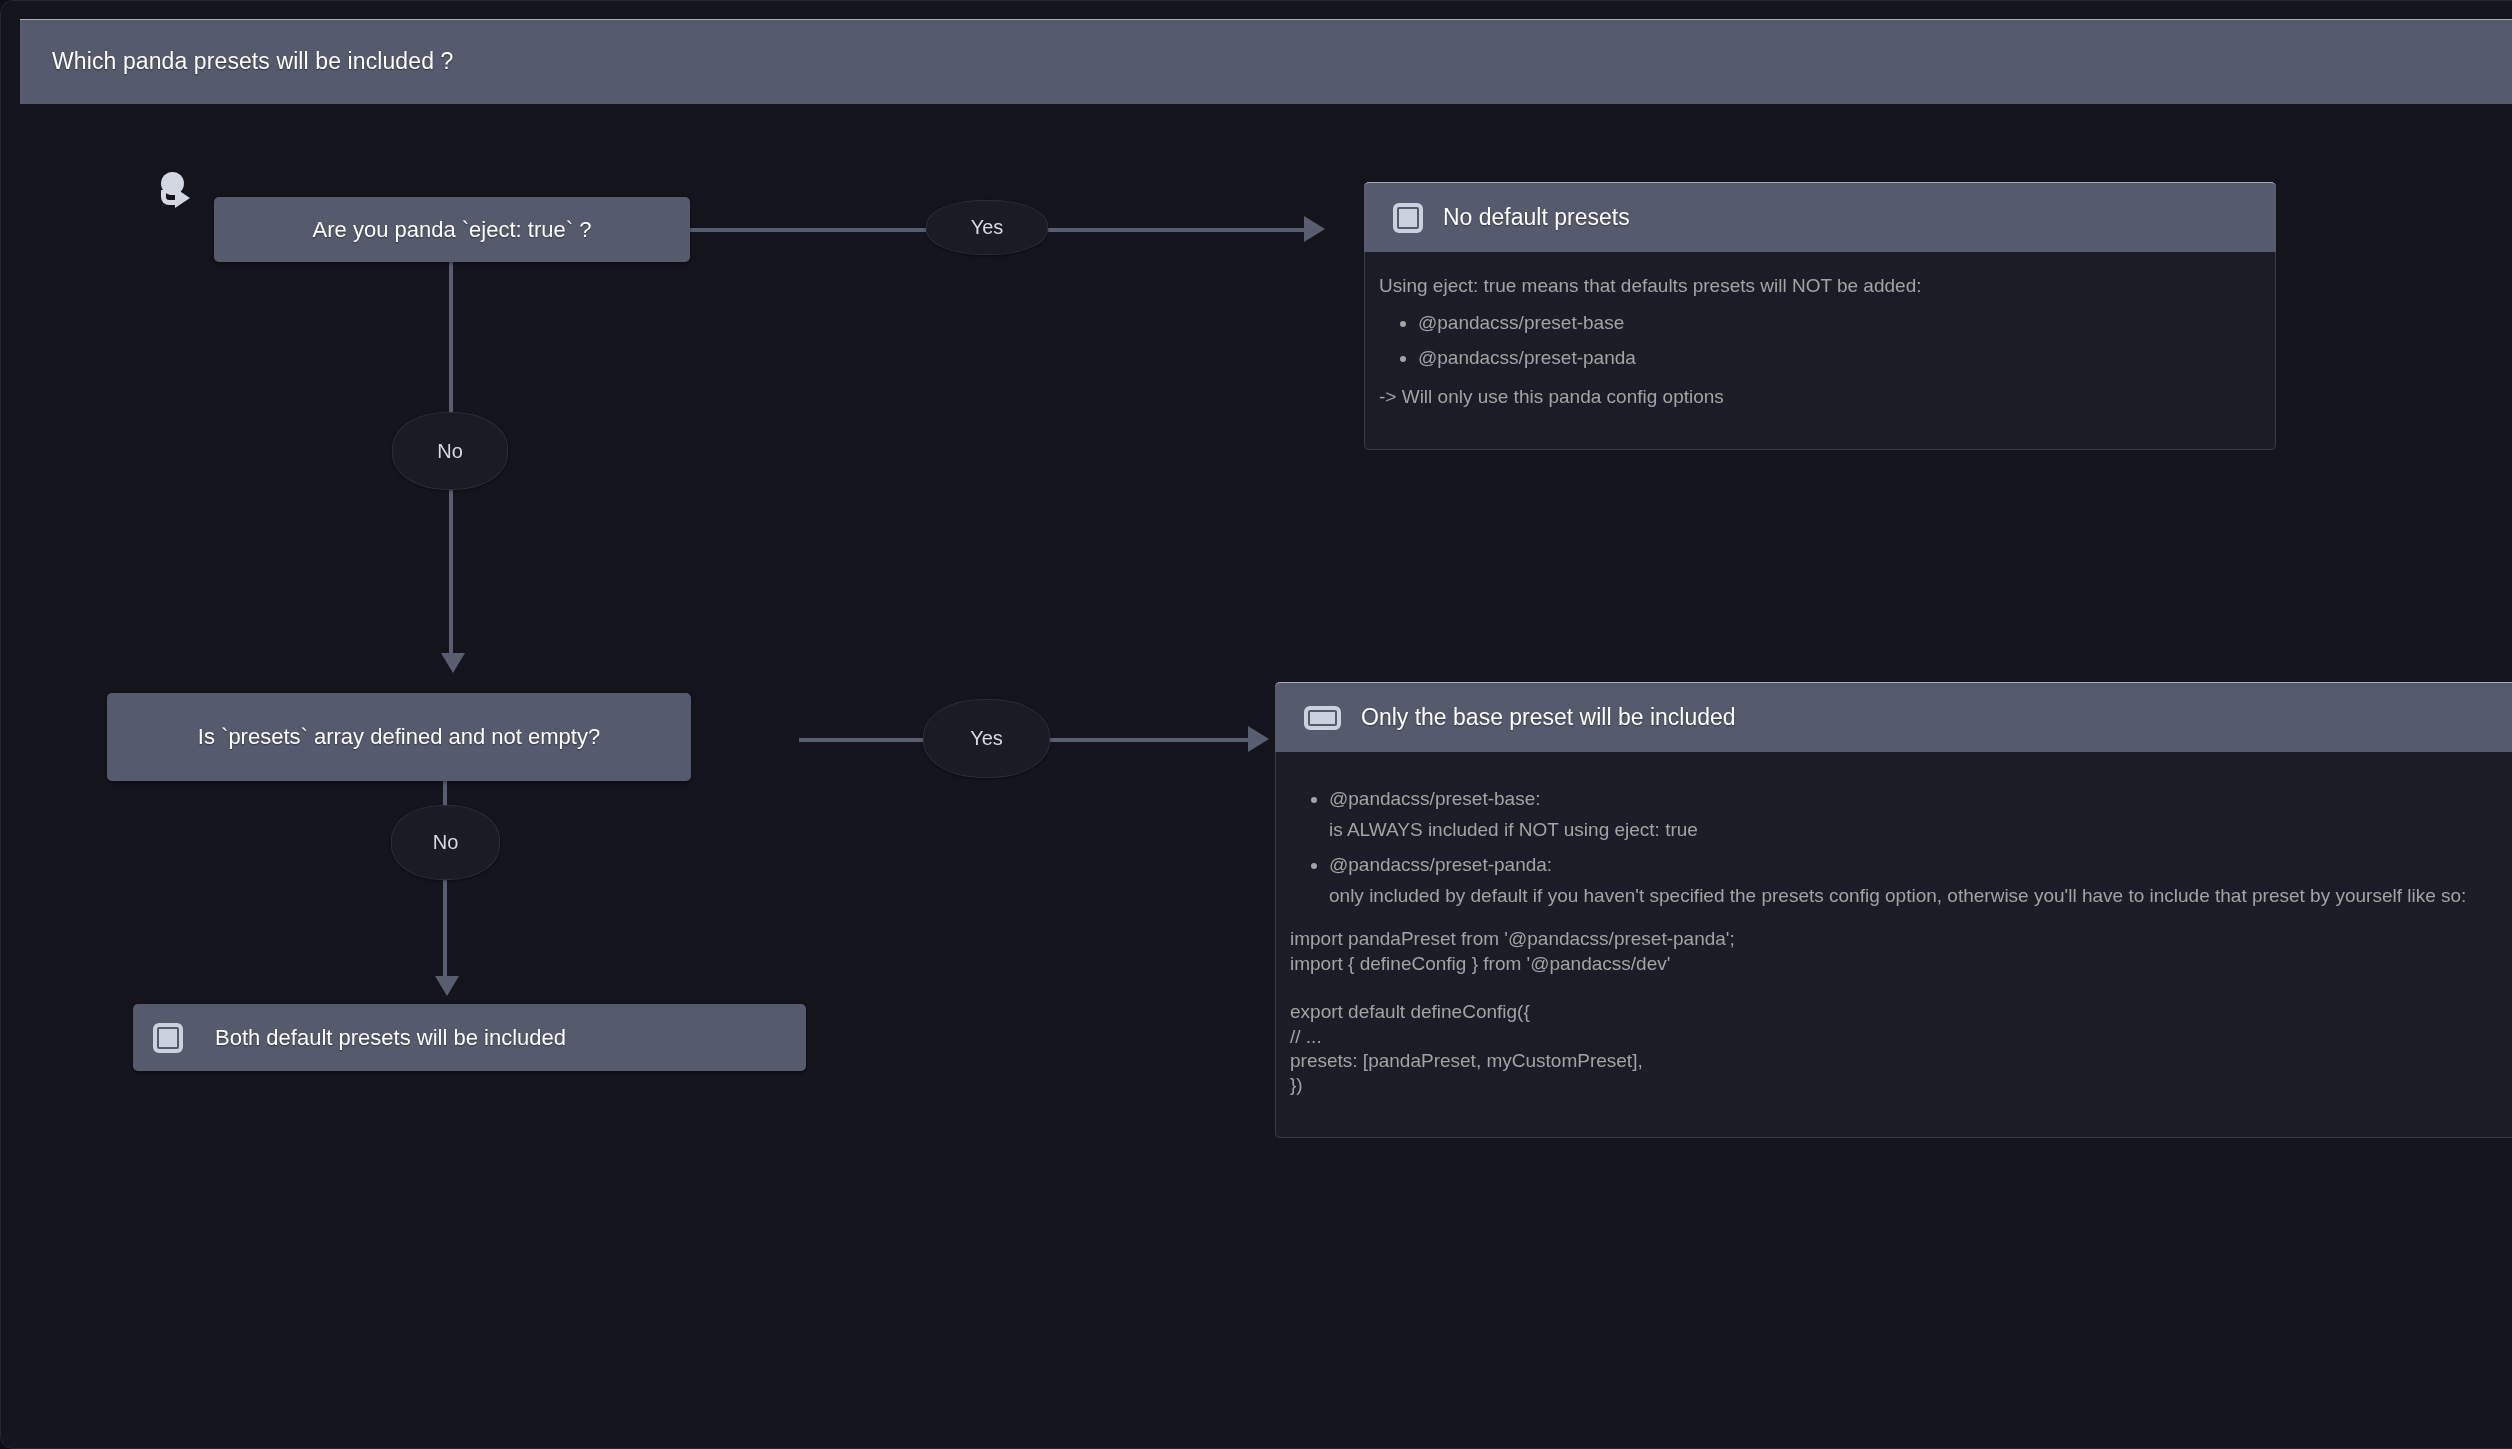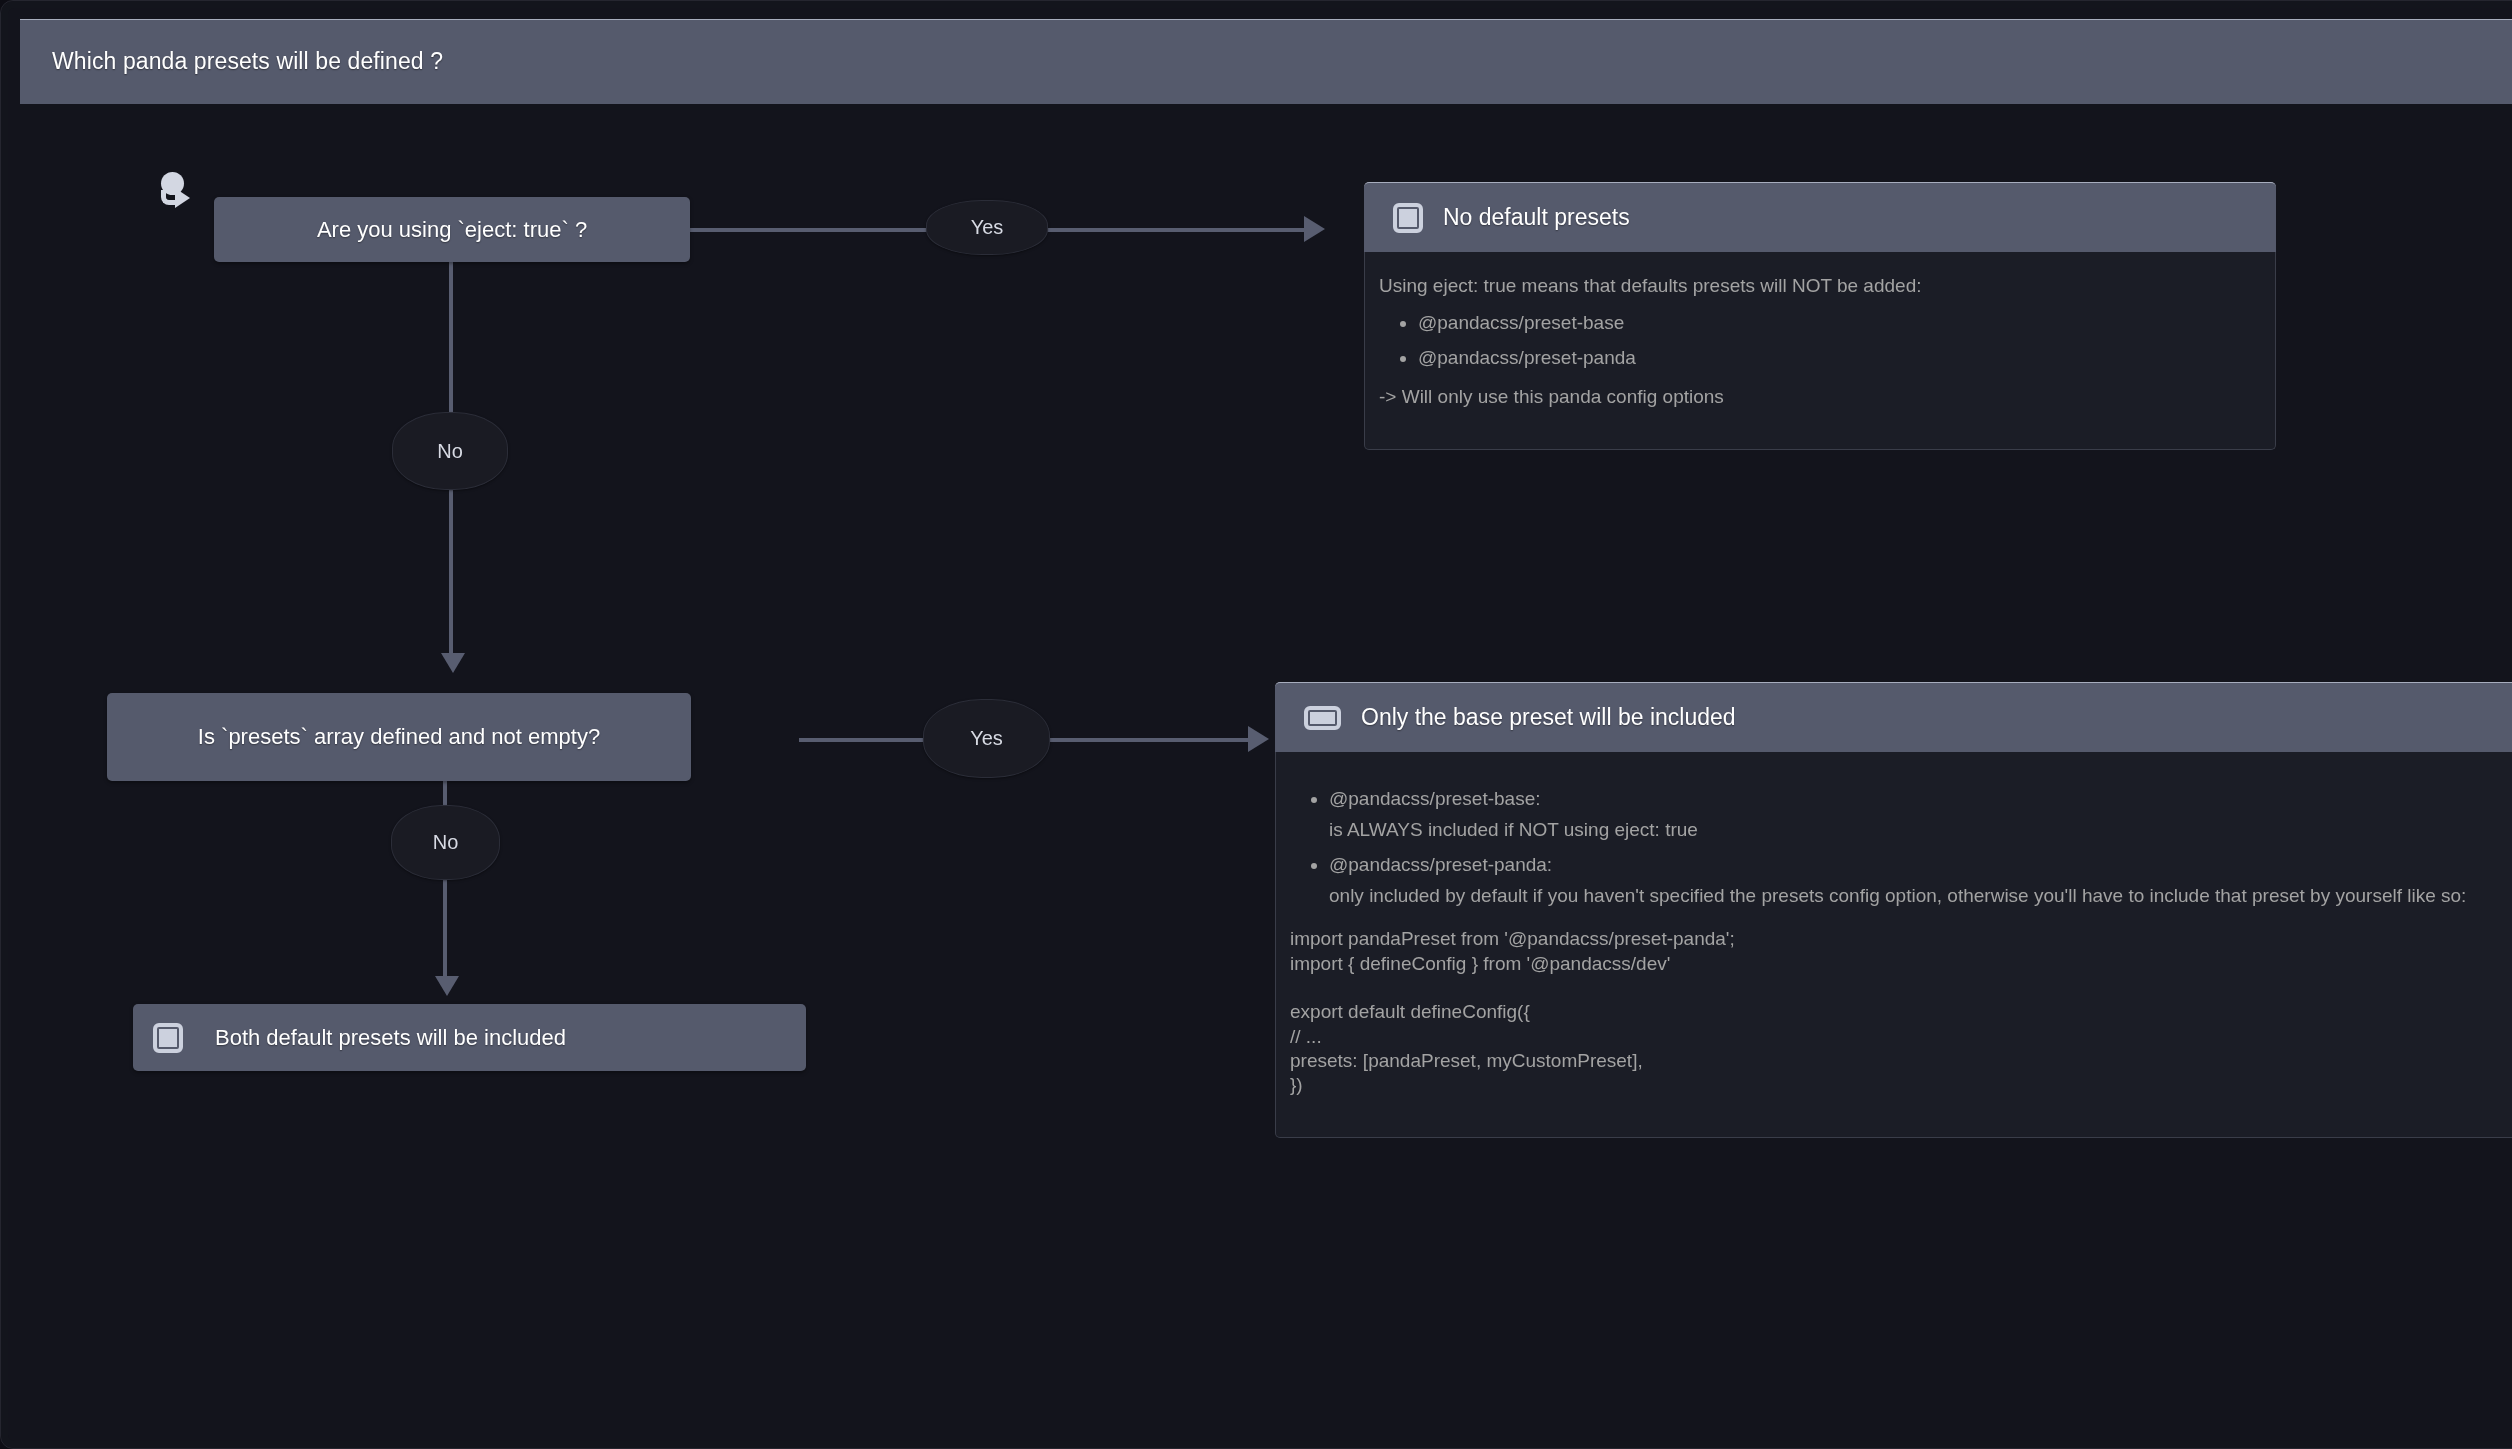--- a/index.html
+++ b/index.html
@@ -198,21 +198,21 @@
   #callout-nodefaults { left: 1363px; top: 181px; width: 912px; }
   #callout-base       { left: 1274px; top: 681px; width: 1402px; }
   #callout-base .callout-body { padding-bottom: 40px; }
 </style>
 </head>
 <body>
 
 <div id="canvas">
 
   <div id="title-bar">
-    <span class="title-text">Which panda presets will be defined ?</span>
+    <span class="title-text">Which panda presets will be included ?</span>
   </div>
 
   <div id="start-marker">
     <span class="dot"></span>
     <span class="hook"></span>
     <span class="tip"></span>
   </div>
 
   <div class="edge-line edge-h" style="left:689px; top:227px; width:614px;"></div>
   <div class="arrow-right" style="left:1303px; top:215px;"></div>
@@ -236,21 +236,21 @@
 
   <div class="edge-label" style="left:922px; top:698px; width:127px; height:79px;">
     <span>Yes</span>
   </div>
 
   <div class="edge-label" style="left:390px; top:804px; width:109px; height:75px;">
     <span>No</span>
   </div>
 
   <div class="node" id="node-eject">
-    <span class="node-label">Are you using `eject: true` ?</span>
+    <span class="node-label">Are you panda `eject: true` ?</span>
   </div>
 
   <div class="node" id="node-presets">
     <span class="node-label">Is `presets` array defined  and not empty?</span>
   </div>
 
   <div class="node" id="node-both">
     <span class="sq-icon">
         <i></i>
       </span>

